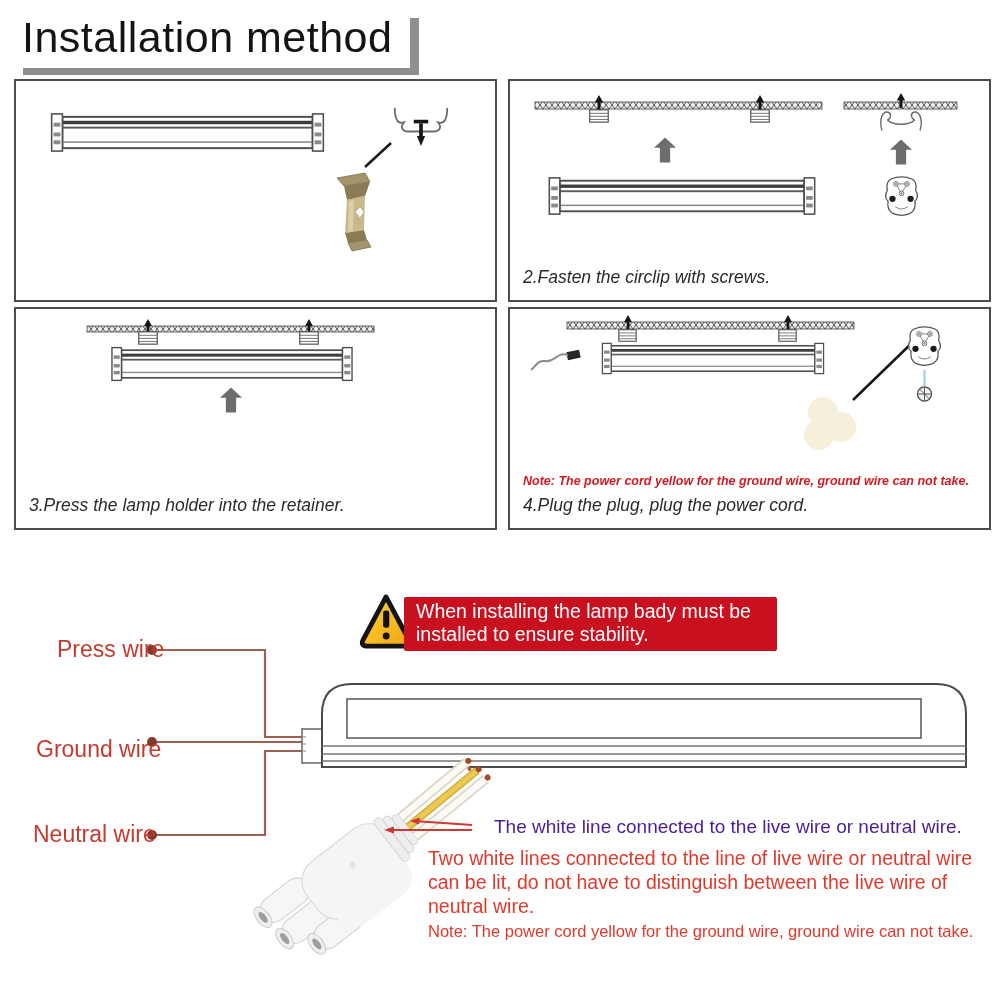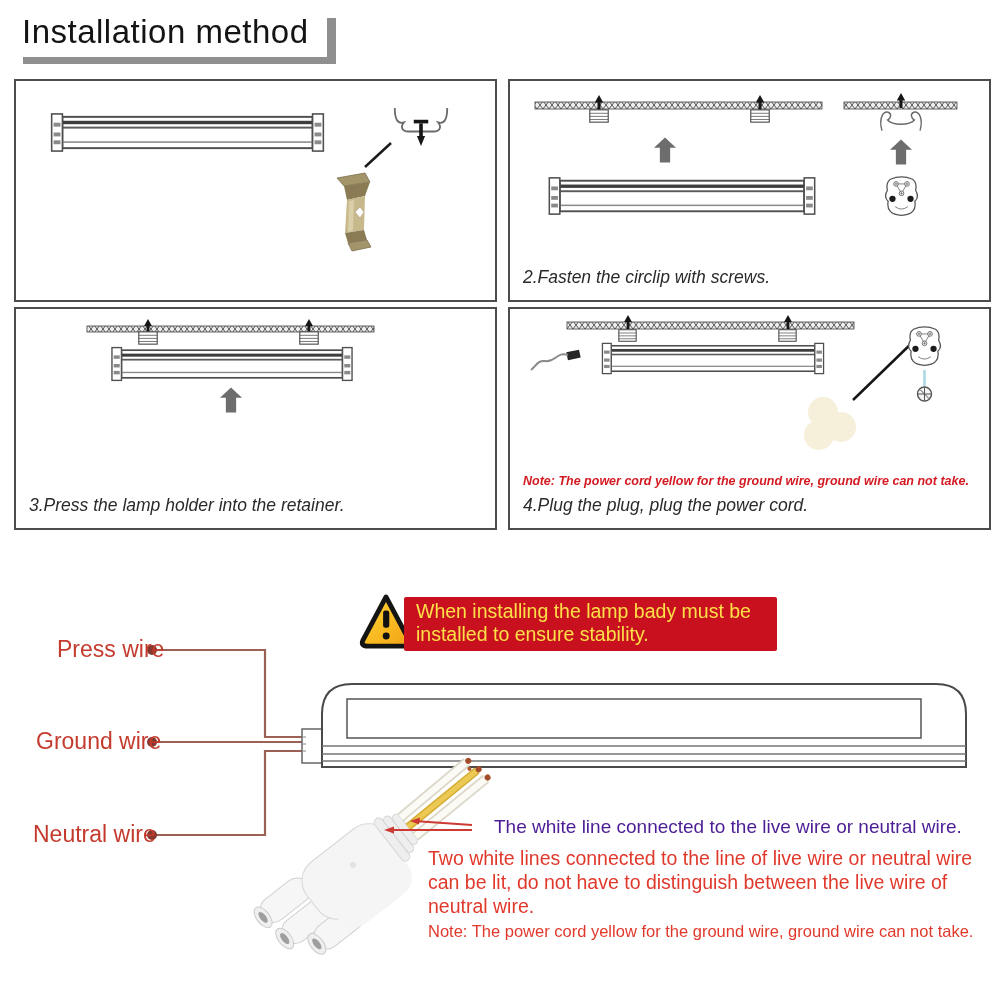--- a/index.html
+++ b/index.html
@@ -2,44 +2,44 @@
 <html><head>
 <meta charset="utf-8">
 <style>
   html,body{margin:0;padding:0;}
   body{width:1000px;height:1000px;position:relative;background:#ffffff;
        font-family:"Liberation Sans",sans-serif;overflow:hidden;}
 
   
   .title-box{position:absolute;left:14px;top:11px;background:#fff;
     padding:2px 18px 6px 8px;box-shadow:9px 7px 0 #8f8f8f;
-    font-size:33px;color:#141414;letter-spacing:.5px;white-space:nowrap;}
+    font-size:43px;color:#141414;letter-spacing:.5px;white-space:nowrap;}
 
   
   .panel{position:absolute;width:483px;height:223px;border:2px solid #4c4c4c;
     background:#fff;box-sizing:border-box;}
   #p1{left:14px;top:79px}  #p2{left:508px;top:79px}
   #p3{left:14px;top:307px} #p4{left:508px;top:307px}
   .illus{position:absolute;left:0;top:0;width:479px;height:219px;}
   .cap{position:absolute;left:13px;bottom:12px;margin:0;white-space:nowrap;}
   .cap-serif{font-family:"Liberation Serif",serif;font-size:16.5px;color:#1c1c1c;}
   .cap-italic{font-style:italic;font-size:17.5px;color:#2a2a2a;}
   .step-note{position:absolute;left:13px;bottom:40px;margin:0;font-style:italic;
     font-weight:600;font-size:12.5px;color:#d41a22;white-space:nowrap;}
 
   
   .bottom{position:absolute;left:0;top:580px;width:1000px;height:420px;}
   .wiring-svg{position:absolute;left:0;top:0;width:1000px;height:420px;}
   .warn-tri{position:absolute;left:359px;top:12px;width:54px;height:60px;}
   .banner{position:absolute;left:404px;top:17px;width:373px;box-sizing:border-box;
-    padding:3px 10px 5px 12px;background:#c8101f;color:#fde047;
+    padding:3px 10px 5px 12px;background:#c8101f;color:#ffffff;
     font-size:19.5px;line-height:1.17;border-radius:2px;}
   .wire-label{position:absolute;font-size:23px;color:#c43b2e;white-space:nowrap;}
   #lbl-live{left:57px;top:56px}
-  #lbl-ground{left:36px;top:148px}
+  #lbl-ground{left:36px;top:156px}
   #lbl-neutral{left:33px;top:241px}
   .white-line-text{position:absolute;left:450px;top:236px;font-size:19px;
     color:#4c1d95;white-space:nowrap;margin-left:44px;}
   .two-lines-text{position:absolute;left:428px;top:267px;width:575px;
     font-size:19.5px;line-height:1.23;color:#e0392c;}
   .wiring-note{position:absolute;left:428px;top:341px;width:560px;
     font-size:16.5px;line-height:1.3;color:#e0392c;}
 </style>
 </head>
 <body>

